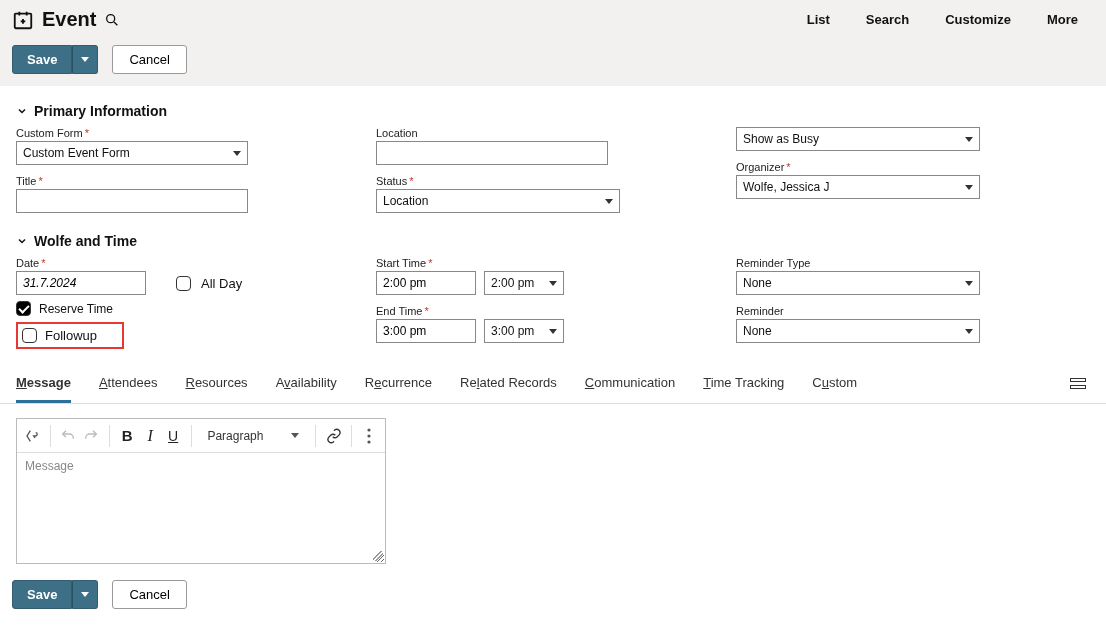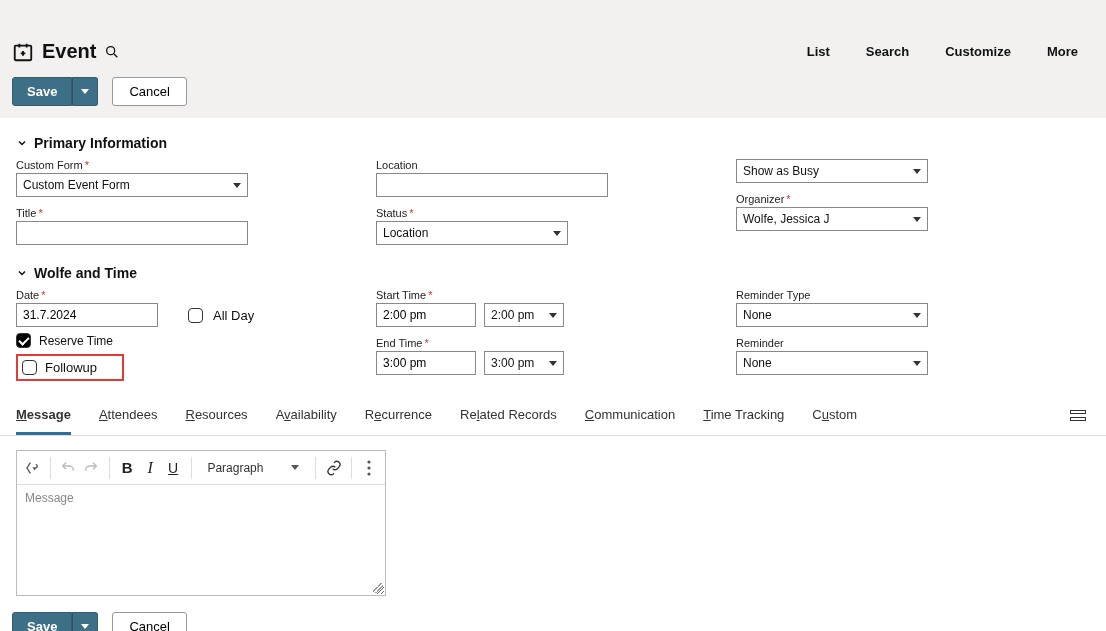--- a/index.html
+++ b/index.html
@@ -5,21 +5,21 @@
   * { box-sizing: border-box; }
   body {
     margin: 0;
     font-family: "Helvetica Neue", Arial, sans-serif;
     font-size: 13px;
     color: #111;
     background: #fff;
     width: 1106px;
   }
   .top-area { background: #f2f1f0; padding: 8px 12px 12px 12px; }
-  .titlebar { display: flex; align-items: center; justify-content: space-between; margin-top: 32px; }
+  .titlebar { display: flex; align-items: center; justify-content: space-between; }
   .titlebar-left { display: flex; align-items: center; gap: 8px; }
   .titlebar-left h1 { font-size: 20px; font-weight: 700; margin: 0; }
   .titlebar-icon svg { display: block; }
   .search-mag { display:inline-flex; }
   .top-nav { display: flex; gap: 36px; font-weight: 700; font-size: 13px; padding-right: 16px;}
   .top-nav div { cursor: pointer; }
   .action-row { display: flex; gap: 14px; margin-top: 14px; align-items:center; }
   .btn-primary-group { display: flex; }
   .btn-primary {
     background: #3d6f87; color: #fff; border: 1px solid #335c70;
@@ -51,21 +51,21 @@
   .col3 { flex: 1 1 auto; }
   .field { margin-bottom: 10px; }
   .field-label { font-size: 11px; color: #222; margin-bottom: 2px; }
   .req { color: #c0392b; font-size: 11px; margin-left: 2px; }
   .text-input, .select-input {
     height: 24px; border: 1px solid #888; background: #fff;
     padding: 2px 6px; font-size: 12px;
   }
   .text-input { width: 232px; }
   .select-input {
-    width: 192px; display:inline-flex; align-items:center;
+    width: 244px; display:inline-flex; align-items:center;
     justify-content:space-between; cursor:pointer;
   }
   .checkbox-row {
     display: flex; align-items: center; gap: 8px; font-size: 12px;
     margin-top: 6px;
   }
   .cb {
     width: 15px; height: 15px; border: 1.5px solid #333; border-radius: 4px;
     display: inline-flex; align-items:center; justify-content:center;
     cursor: pointer;
@@ -238,21 +238,21 @@
     <svg width="12" height="12" viewBox="0 0 24 24" fill="none" stroke="#111" stroke-width="3">
         <path d="M6 9l6 6 6-6"></path>
       </svg>
     <span>Wolfe and Time</span>
   </div>
   <div class="columns">
     <div class="col">
       <div class="field" style="margin-bottom:6px;">
         <div class="field-label"><span>Date</span><span class="req">*</span></div>
         <div style="display:flex; gap:30px; align-items:center;">
-          <input class="text-input" style="width: 142px;" value="31.7.2024">
+          <input class="text-input" style="width: 130px; font-style: italic;" value="31.7.2024">
           <div class="allday-row" style="margin-top:0;">
             <span class="cb-round"></span>
             <span>All Day</span>
           </div>
         </div>
       </div>
       <div class="checkbox-row">
         <span class="cb checked"></span>
         <span>Reserve Time</span>
       </div>

